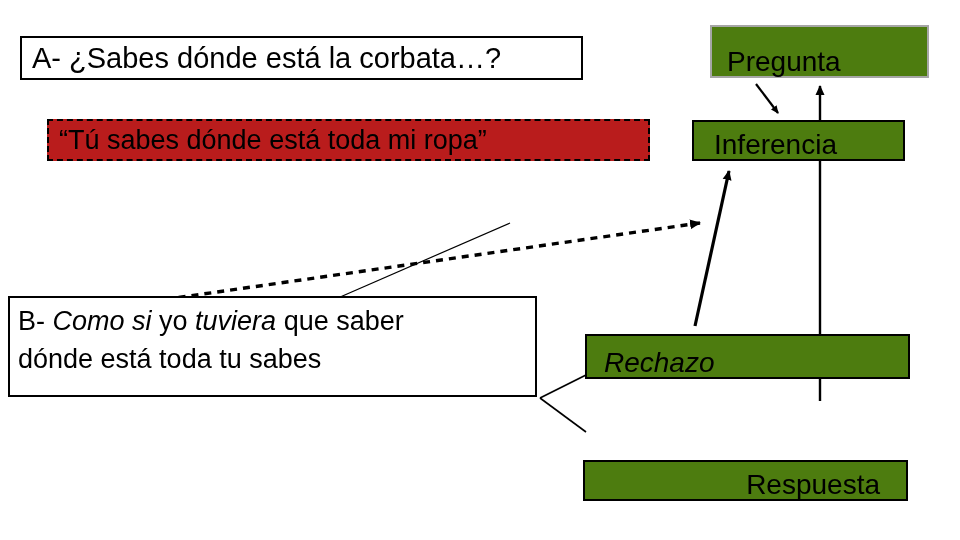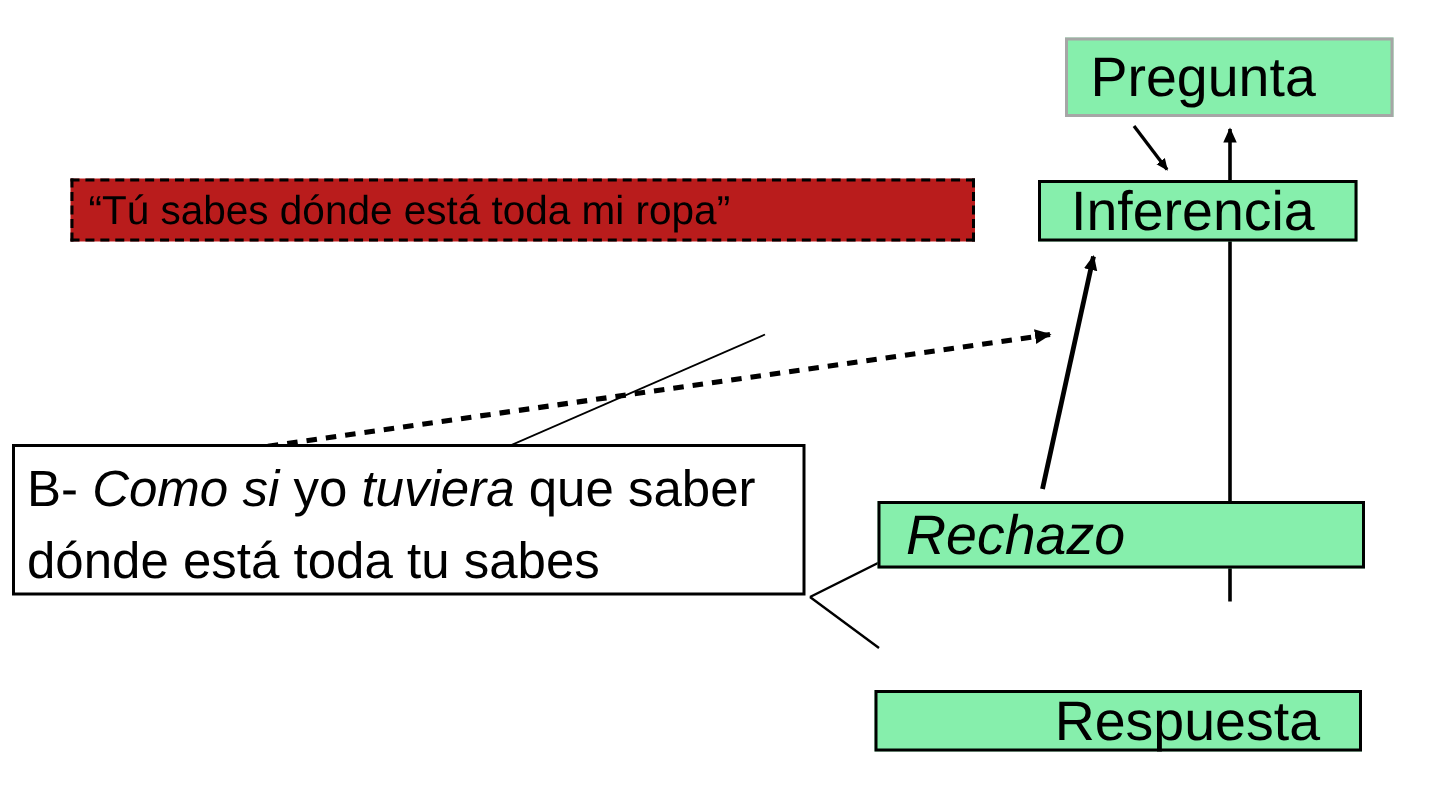--- a/index.html
+++ b/index.html
@@ -54,31 +54,32 @@
 
   .utterance-b {
     left: 8px;
     top: 296px;
     width: 529px;
     height: 101px;
     border: 2px solid #000000;
     background: #ffffff;
     padding: 4px 8px 0 8px;
     display: block;
-    font-size: 34px;
+    font-size: 27px;
     line-height: 1.42;
     white-space: normal;
   }
   .utterance-b .it { font-style: italic; }
 
   
   .act {
-    background: #86efac;
-    font-size: 37px;
+    background: #4d7c0f;
+    font-size: 28px;
     line-height: 1;
+    align-items: flex-end;
   }
   .act-pregunta {
     left: 710px;
     top: 25px;
     width: 219px;
     height: 53px;
     border: 2px solid #a6a6a6;
     padding-left: 15px;
     z-index: 3;
   }
@@ -164,20 +165,23 @@
 
     <g>
       <line x1="540" y1="398" x2="588" y2="374" stroke="#000000" stroke-width="1.6"></line>
     </g>
 
     <g>
       <line x1="540" y1="398" x2="586" y2="432" stroke="#000000" stroke-width="1.6"></line>
     </g>
   </svg>
 
+  <div class="node utterance-a">
+    <span class="overflow-text">A- ¿Sabes dónde está la corbata…?</span>
+  </div>
 
   <div class="node thought-bubble">
     <span>“Tú sabes dónde está toda mi ropa”</span>
   </div>
 
   <div class="node utterance-b">
     <div>
       <span>B- </span><span class="it">Como si</span><span> yo </span><span class="it">tuviera</span><span> que saber</span>
     </div>
     <div>dónde está toda tu sabes</div>

